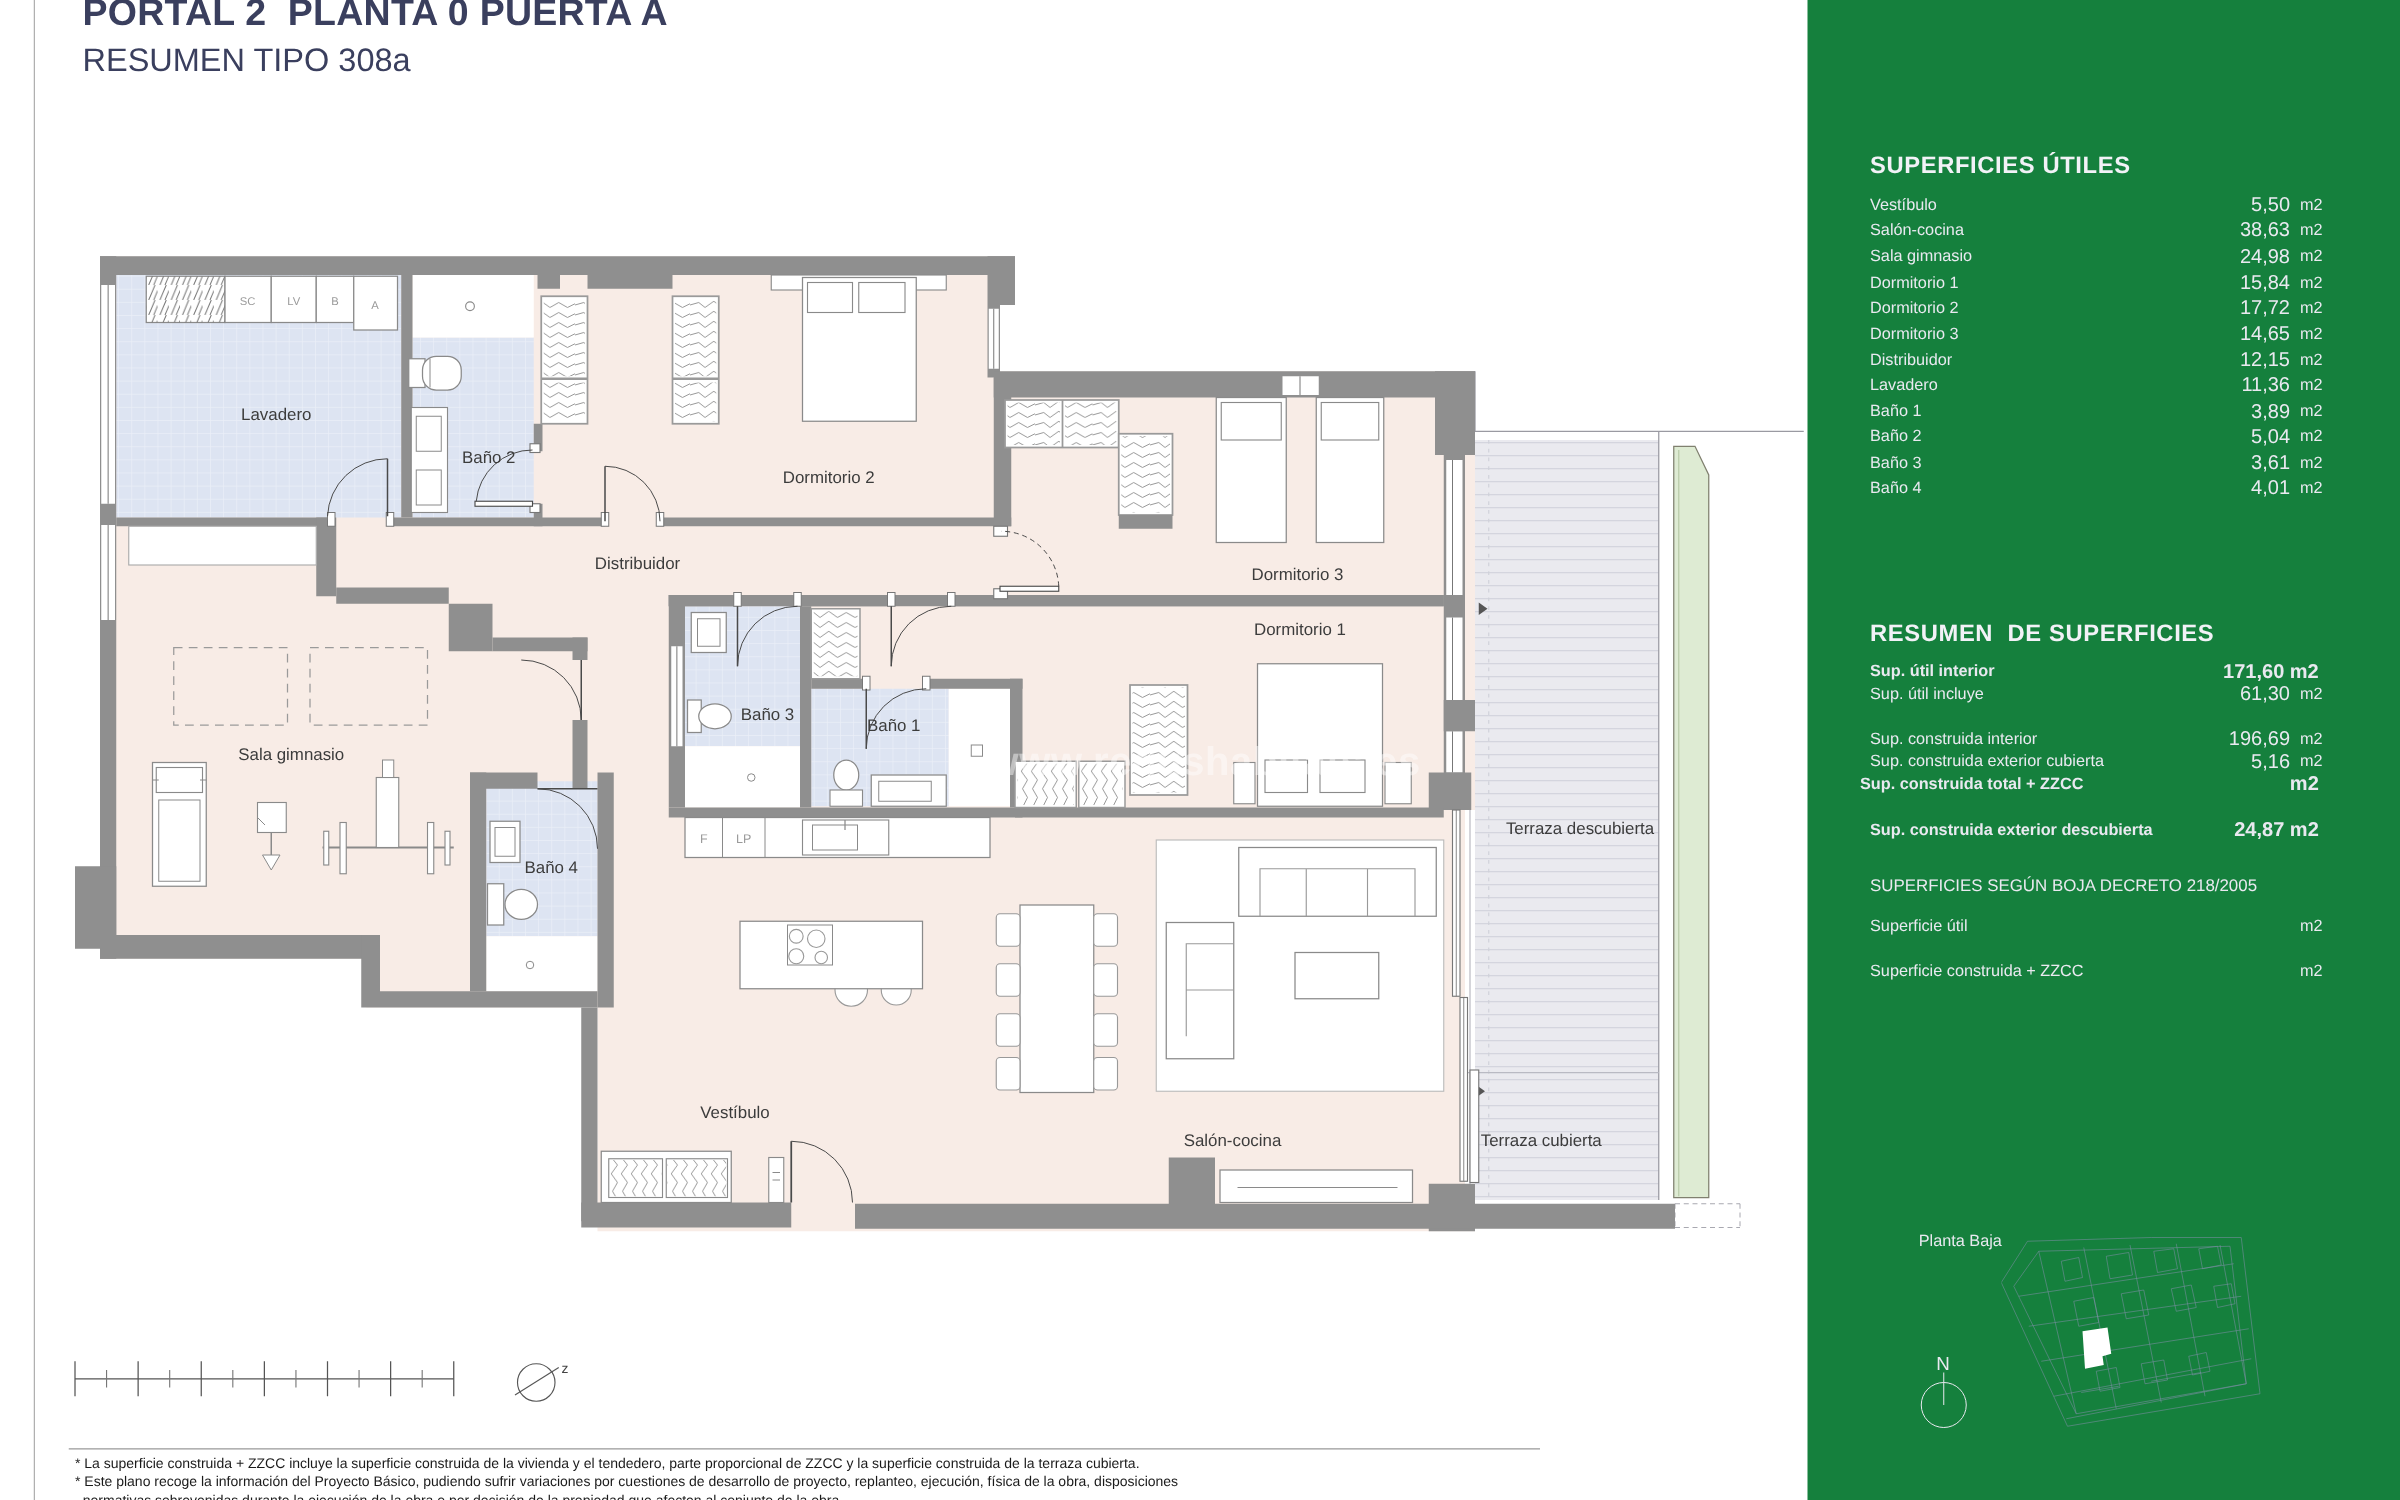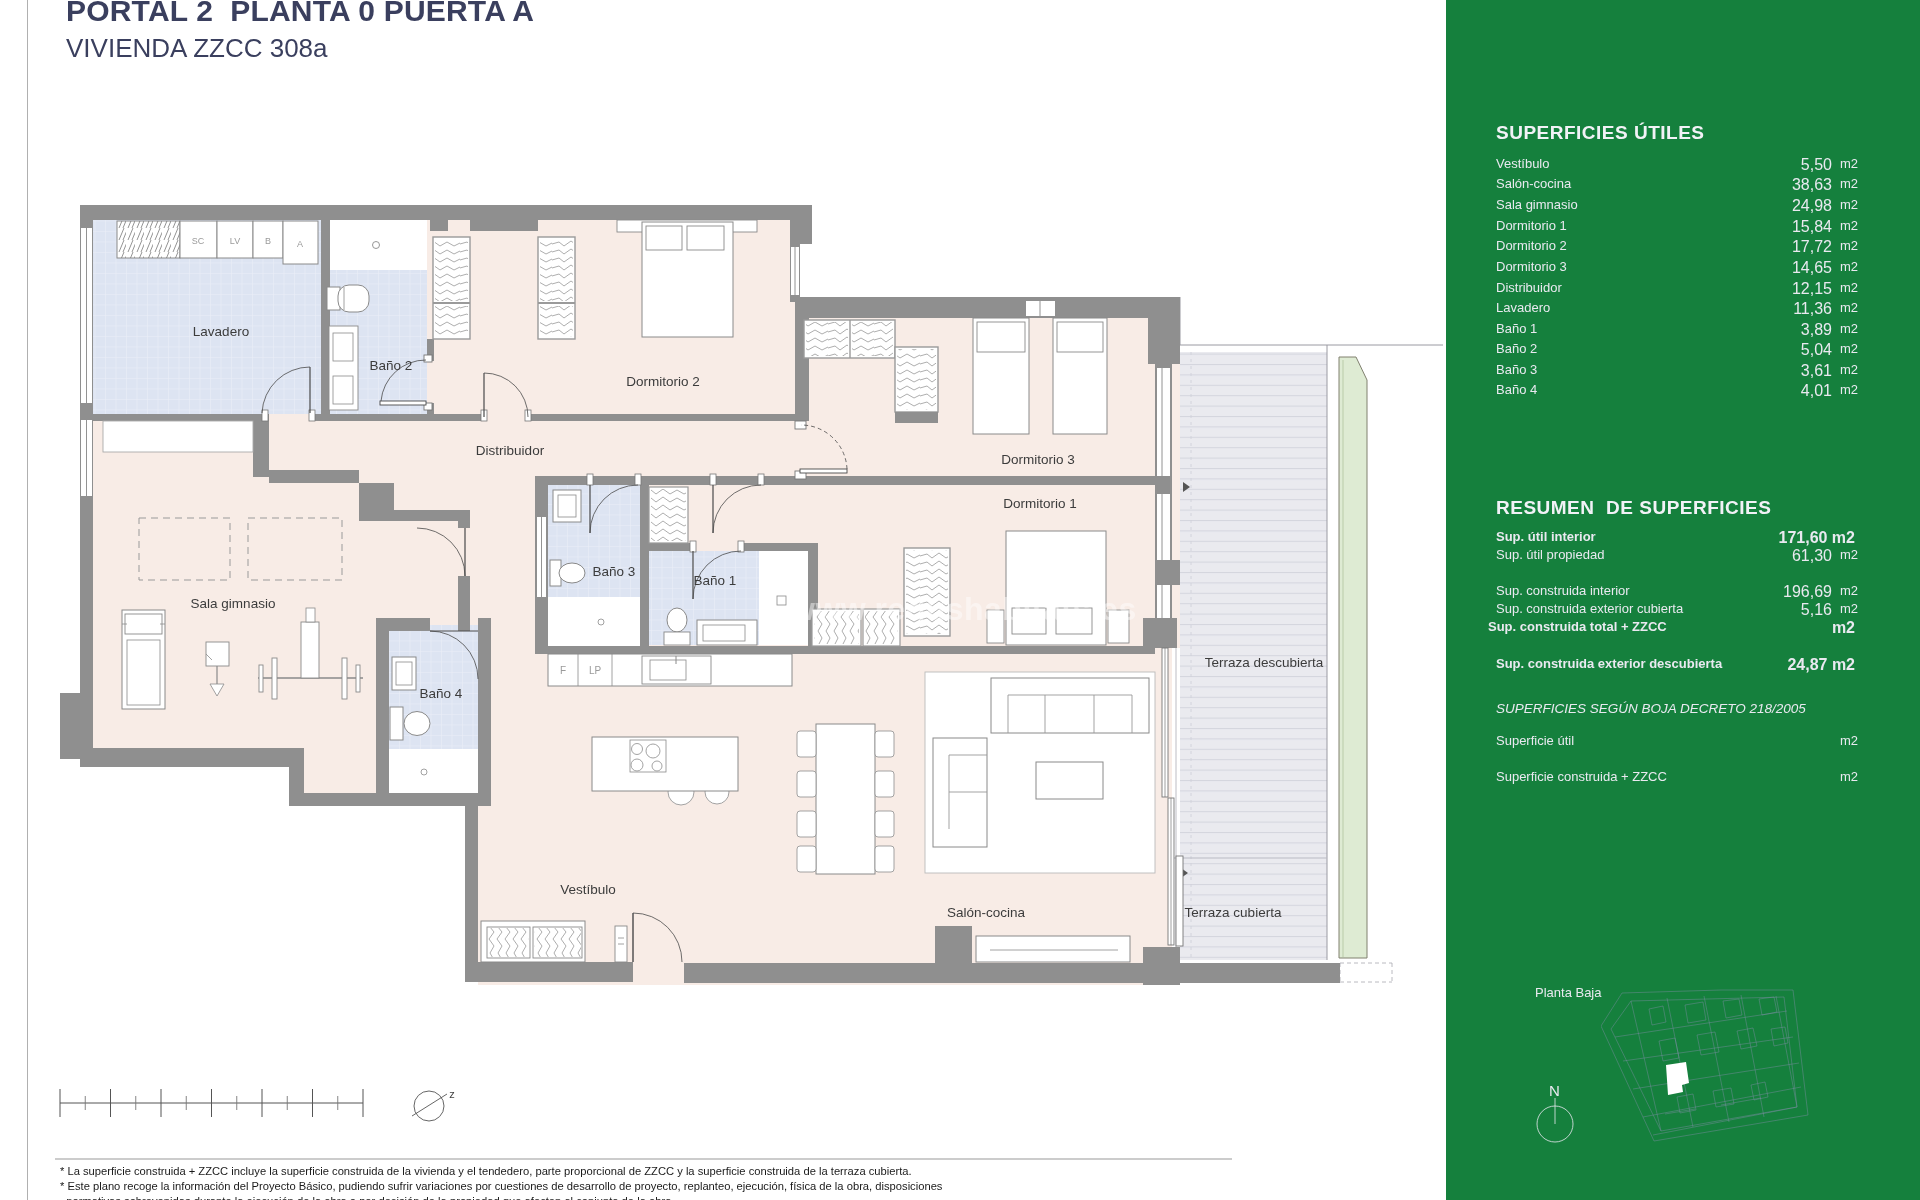--- a/index.html
+++ b/index.html
@@ -14,21 +14,21 @@
   .m2{position:absolute;left:394px;font-size:13px;color:#e9e9f0;}
   #foot{left:60px;top:1164px;font-size:11.2px;color:#1a1a1a;line-height:15px;white-space:pre;}
 </style>
 </head>
 <body>
 
 <div class="abs" style="left:27px;top:0;width:1px;height:1200px;background:#b0b0b0"></div>
 
 <div class="abs" id="title1">PORTAL 2  PLANTA 0 PUERTA A</div>
 
-<div class="abs" id="title2">VIVIENDA ZZCC 308a</div>
+<div class="abs" id="title2">RESUMEN TIPO 308a</div>
 
 <svg class="abs" id="plan" style="left:0;top:0" width="1920" height="1200" viewBox="0 0 1920 1200">
 <defs>
   <pattern id="tile" width="10.5" height="10.5" patternUnits="userSpaceOnUse">
     <rect width="10.5" height="10.5" fill="#dde4f2"></rect>
     <path d="M0 0H10.5M0 0V10.5" stroke="#ebeff8" stroke-width="1.1" fill="none"></path>
   </pattern>
   <pattern id="ter" width="8" height="10.4" patternUnits="userSpaceOnUse">
     <rect width="8" height="10.4" fill="#eaeaef"></rect>
     <path d="M0 0.5H8" stroke="#d4d5de" stroke-width="1" fill="none"></path>
@@ -550,39 +550,39 @@
 
 <div class="sb" style="left:50px;top:382px">Baño 4</div>
 <div class="val" style="left:0;top:382px">4,01</div>
 <div class="m2" style="top:382px">m2</div>
 
 <div class="sbh" style="left:50px;top:497px">RESUMEN  DE SUPERFICIES</div>
 
 <div class="sb" style="left:50px;top:529px;font-weight:bold">Sup. útil interior</div>
 <div class="val" style="left:0;top:529px;font-weight:bold;width:409px">171,60 m2</div>
 
-<div class="sb" style="left:50px;top:547px;font-weight:normal">Sup. útil propiedad</div>
+<div class="sb" style="left:50px;top:547px;font-weight:normal">Sup. útil incluye</div>
 <div class="val" style="left:0;top:547px">61,30</div>
 <div class="m2" style="top:547px">m2</div>
 
 <div class="sb" style="left:50px;top:583px;font-weight:normal">Sup. construida interior</div>
 <div class="val" style="left:0;top:583px">196,69</div>
 <div class="m2" style="top:583px">m2</div>
 
 <div class="sb" style="left:50px;top:601px;font-weight:normal">Sup. construida exterior cubierta</div>
 <div class="val" style="left:0;top:601px">5,16</div>
 <div class="m2" style="top:601px">m2</div>
 
 <div class="sb" style="left:42px;top:619px;font-weight:bold">Sup. construida total + ZZCC</div>
 <div class="val" style="left:0;top:619px;font-weight:bold;width:409px">m2</div>
 
 <div class="sb" style="left:50px;top:656px;font-weight:bold">Sup. construida exterior descubierta</div>
 <div class="val" style="left:0;top:656px;font-weight:bold;width:409px">24,87 m2</div>
 
-<div class="sb" style="left:50px;top:701px;font-style:italic;font-size:13.5px">SUPERFICIES SEGÚN BOJA DECRETO 218/2005</div>
+<div class="sb" style="left:50px;top:701px;font-size:13.5px">SUPERFICIES SEGÚN BOJA DECRETO 218/2005</div>
 
 <div class="sb" style="left:50px;top:733px">Superficie útil</div>
 <div class="m2" style="top:733px">m2</div>
 
 <div class="sb" style="left:50px;top:769px">Superficie construida + ZZCC</div>
 <div class="m2" style="top:769px">m2</div>
 
 <div class="sb" style="left:89px;top:985px">Planta Baja</div>
 
 <svg class="abs" style="left:155px;top:989px" width="210" height="158" viewBox="0 0 210 158">

